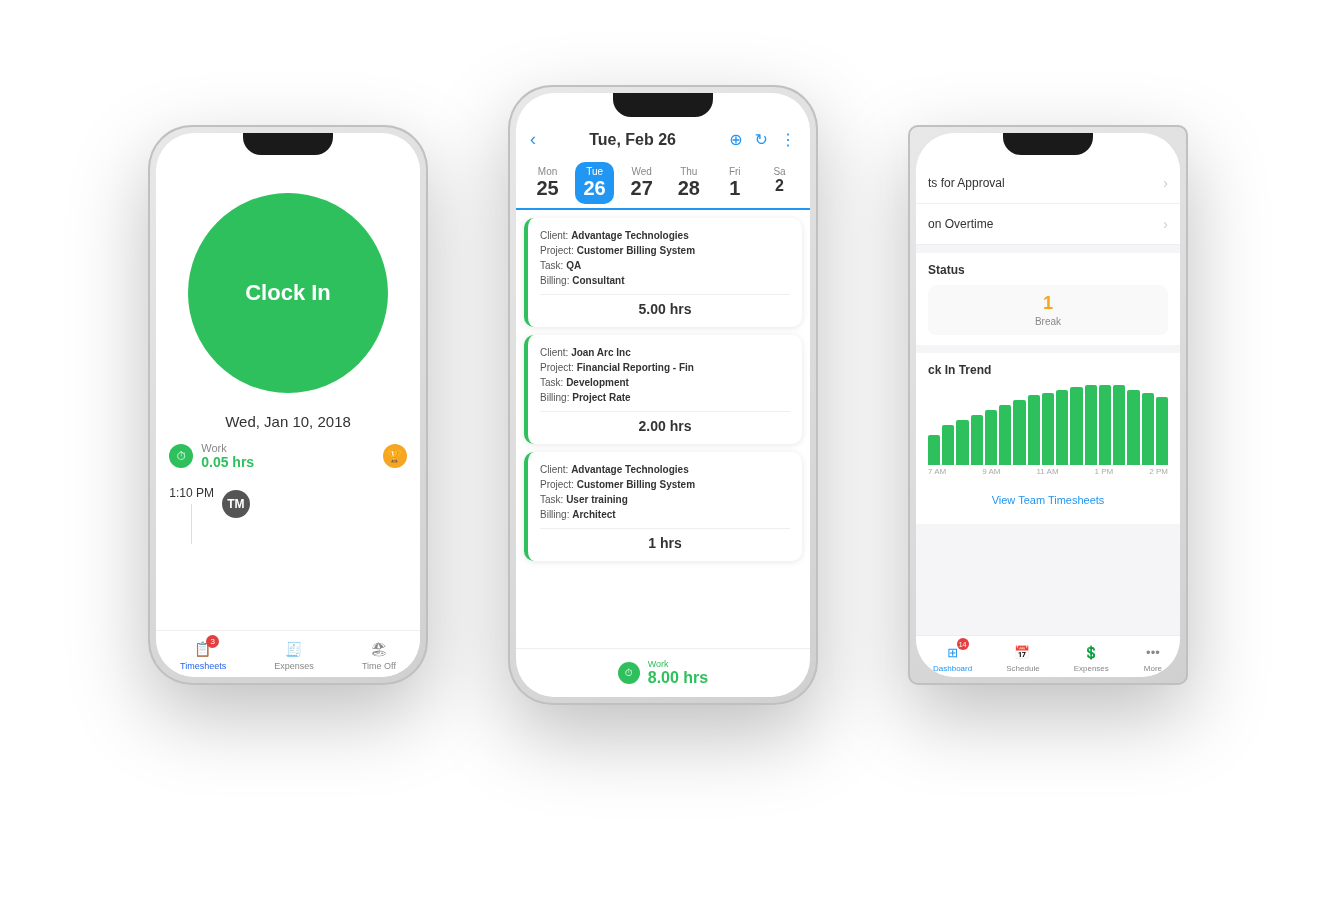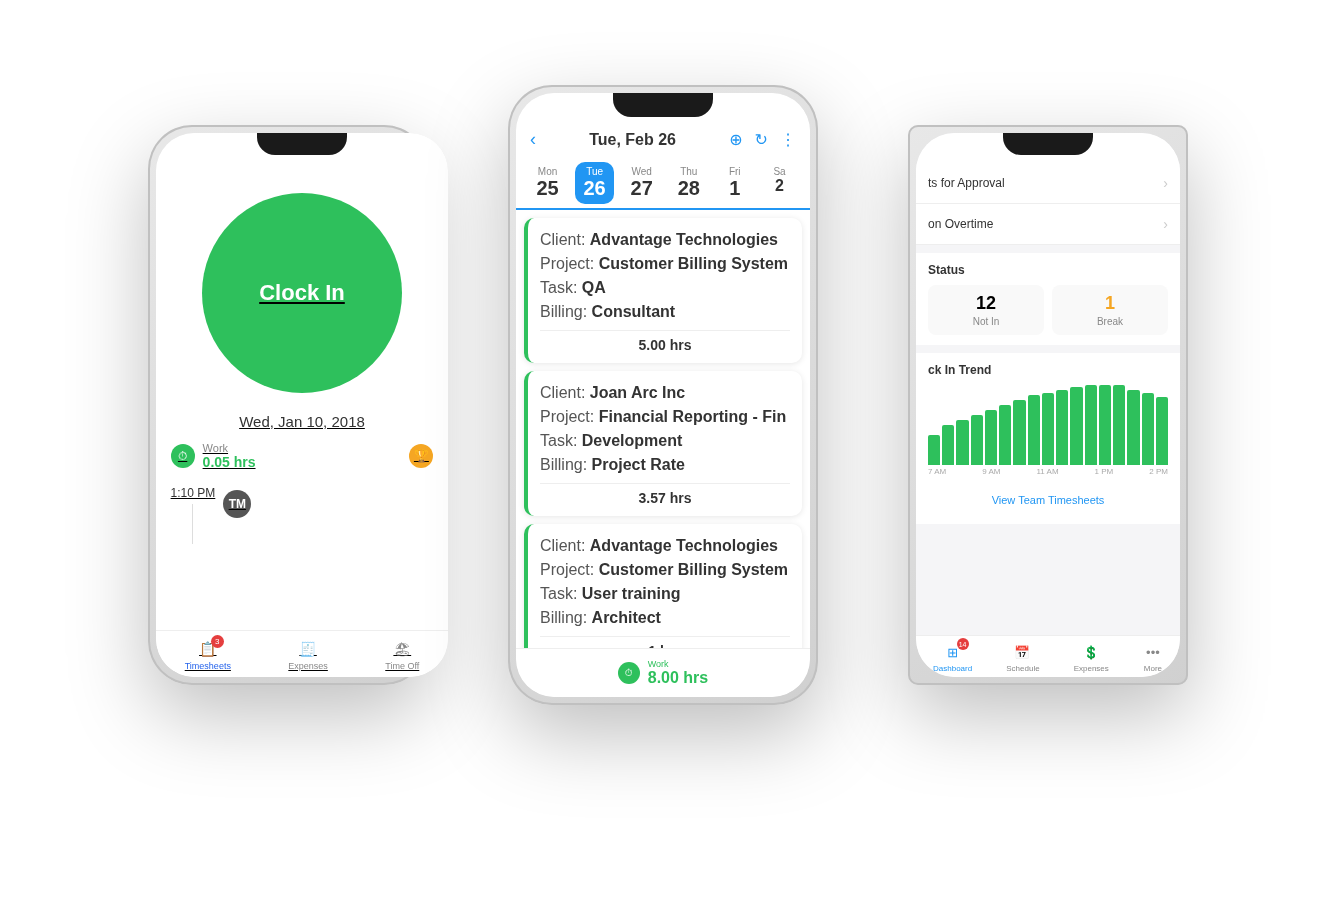--- a/index.html
+++ b/index.html
@@ -59,23 +59,22 @@
     
     .phone-left {
       width: 280px;
       height: 560px;
       left: 30px;
       top: 80px;
       z-index: 1;
     }
     .phone-left .phone-inner {
       top: 8px; left: 8px;
-      width: 292px;
+      width: 264px;
       height: 544px;
-      text-decoration: underline;
     }
     .phone-left .notch {
       width: 90px;
       height: 22px;
     }
 
     
     .phone-center {
       width: 310px;
       height: 620px;
@@ -255,21 +254,21 @@
     .day-num { font-size: 20px; font-weight: 700; color: #333; }
     .day-item.active .day-num { color: white; }
     .time-entries { flex: 1; overflow: hidden; padding: 8px; display: flex; flex-direction: column; gap: 8px; }
     .entry-card {
       background: white;
       border-radius: 10px;
       box-shadow: 0 1px 6px rgba(0,0,0,0.1);
       padding: 10px 12px;
       border-left: 4px solid #2ec05c;
     }
-    .entry-card p { font-size: 16px; color: #555; line-height: 1.5; }
+    .entry-card p { font-size: 10px; color: #555; line-height: 1.5; }
     .entry-card p span { color: #333; font-weight: 600; }
     .entry-divider { border: none; border-top: 1px solid #eee; margin: 6px 0; }
     .entry-hours { font-size: 14px; font-weight: 600; color: #333; text-align: center; }
     .center-footer {
       padding: 10px;
       border-top: 1px solid #eee;
       display: flex;
       align-items: center;
       justify-content: center;
       gap: 8px;
@@ -479,21 +478,21 @@
             <p>Billing: <span>Consultant</span></p>
             <hr class="entry-divider">
             <div class="entry-hours">5.00 hrs</div>
           </div>
           <div class="entry-card">
             <p>Client: <span>Joan Arc Inc</span></p>
             <p>Project: <span>Financial Reporting - Fin</span></p>
             <p>Task: <span>Development</span></p>
             <p>Billing: <span>Project Rate</span></p>
             <hr class="entry-divider">
-            <div class="entry-hours">3.57 hrs</div>
+            <div class="entry-hours">2.00 hrs</div>
           </div>
           <div class="entry-card">
             <p>Client: <span>Advantage Technologies</span></p>
             <p>Project: <span>Customer Billing System</span></p>
             <p>Task: <span>User training</span></p>
             <p>Billing: <span>Architect</span></p>
             <hr class="entry-divider">
             <div class="entry-hours">1 hrs</div>
           </div>
         </div>
@@ -518,24 +517,20 @@
             <span class="right-chevron">›</span>
           </div>
           <div class="right-list-item">
             <span class="right-list-label">on Overtime</span>
             <span class="right-chevron">›</span>
           </div>
         </div>
         <div class="status-section">
           <div class="status-title">Status</div>
           <div class="status-row">
-            <div class="status-card">
-              <div class="status-count">12</div>
-              <div class="status-label">Not In</div>
-            </div>
             <div class="status-card">
               <div class="status-count orange">1</div>
               <div class="status-label">Break</div>
             </div>
           </div>
         </div>
         <div class="trend-section">
           <div class="trend-title">ck In Trend</div>
           <div class="bar-chart" id="bar-chart-container">
               <div class="bar" style="height: 30px;"></div>

